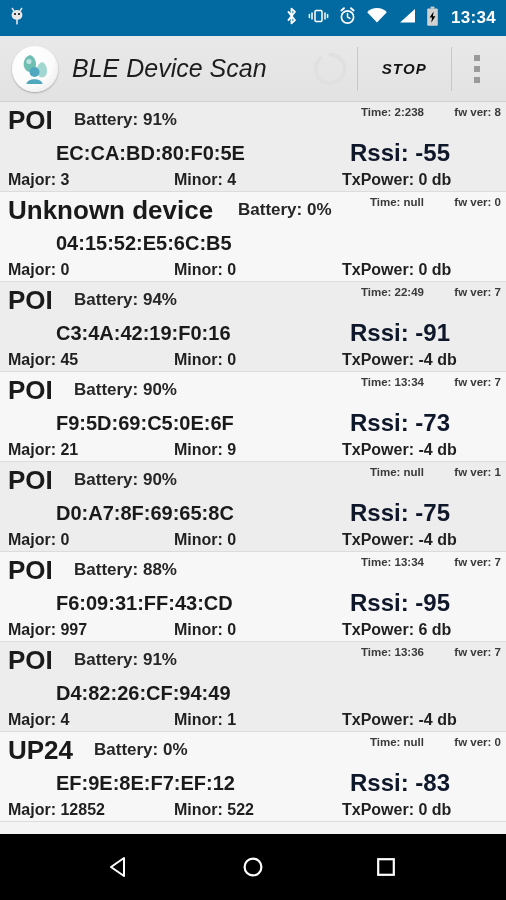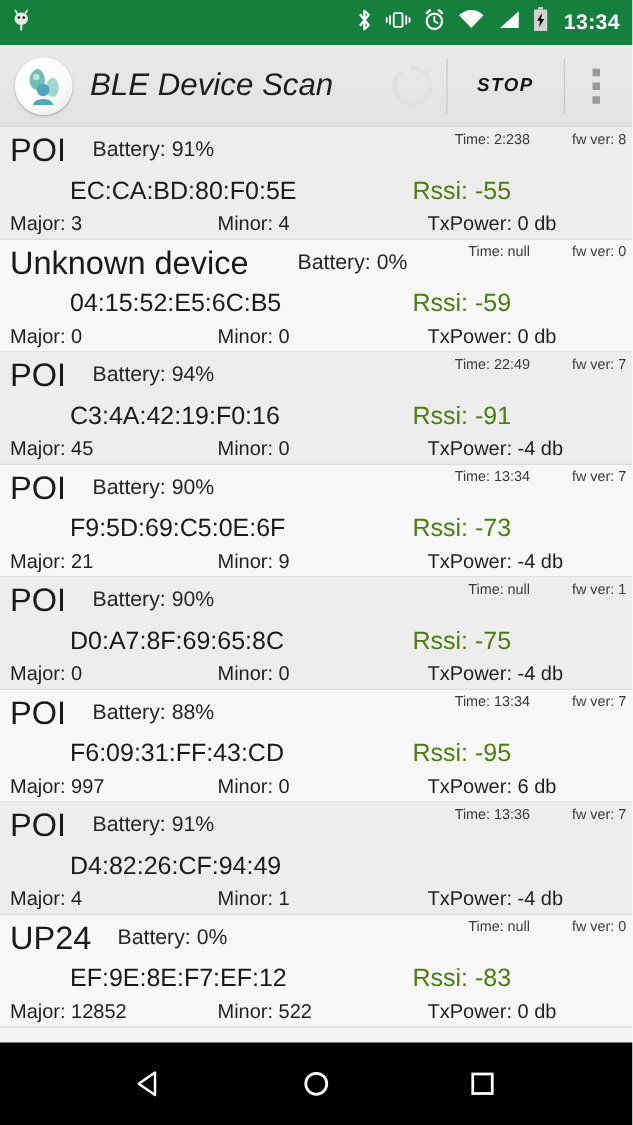--- a/index.html
+++ b/index.html
@@ -12,21 +12,21 @@
   #app {
     position:relative;
     width:506px; height:900px;
     display:flex; flex-direction:column;
     background:#f2f2f2;
   }
 
   
   .statusbar {
     height:36px; flex:0 0 36px;
-    background:#15803d;
+    background:#0369a1;
     display:flex; 
     padding:0 10px 0 8px;
     color:#ffffff;
   }
   .sb-left { display:flex; align-items:center; gap:6px; flex:1 1 auto; }
   .sb-right { display:flex; align-items:center; gap:9px; }
   .sb-ico { display:block; }
   .sb-clock {
     font-size:17px; font-weight:bold; color:#ffffff;
     letter-spacing:0.3px; margin-left:3px;
@@ -74,20 +74,21 @@
     display:flex; flex-direction:column;
     align-items:center; justify-content:center; gap:5px;
   }
   .overflow i { width:6px; height:6px; background:#9a9a9a; display:block; }
 
   
   .list {
     flex:1 1 auto;
     overflow:hidden;
     background:#f4f4f4;
+    font-weight:bold;
   }
   .row {
     position:relative;
     height:90px;
     border-bottom:1px solid #dcdcdc;
     padding:0 6px 0 6px;
   }
   .row.alt  { background:#ededed; }
   .row.base { background:#f7f7f7; }
 
@@ -114,22 +115,22 @@
   }
 
   .r-line2 { position:relative; height:30px; }
   .dev-mac {
     position:absolute; left:2px; top:0;
     font-size:20px; color:#1a1a1a; line-height:28px;
     white-space:nowrap;
     margin-left:48px;
   }
   .dev-rssi {
-    position:absolute; left:324px; top:0;
-    font-size:20px; color:#4d7c0f; line-height:28px;
+    position:absolute; left:344px; top:0;
+    font-size:24px; color:#0f172a; line-height:28px;
     white-space:nowrap;
   }
 
   .r-line3 { position:relative; height:22px; }
   .dev-major {
     position:absolute; left:2px; top:0;
     font-size:16px; color:#1f1f1f; line-height:21px;
     white-space:nowrap;
     text-align:right;
   }
@@ -267,21 +268,20 @@
       </div>
       <div class="row base">
         <div class="r-line1">
           <span class="dev-name">Unknown device</span>
           <span class="dev-batt" style="left:232px">Battery: 0%</span>
           <span class="dev-time">Time: null</span>
           <span class="dev-fw">fw ver: 0</span>
         </div>
         <div class="r-line2">
           <span class="dev-mac">04:15:52:E5:6C:B5</span>
-          <span class="dev-rssi">Rssi: -59</span>
         </div>
         <div class="r-line3">
           <span class="dev-major">Major: 0</span>
           <span class="dev-minor">Minor: 0</span>
           <span class="dev-tx">TxPower: 0 db</span>
         </div>
       </div>
       <div class="row alt">
         <div class="r-line1">
           <span class="dev-name">POI</span>

